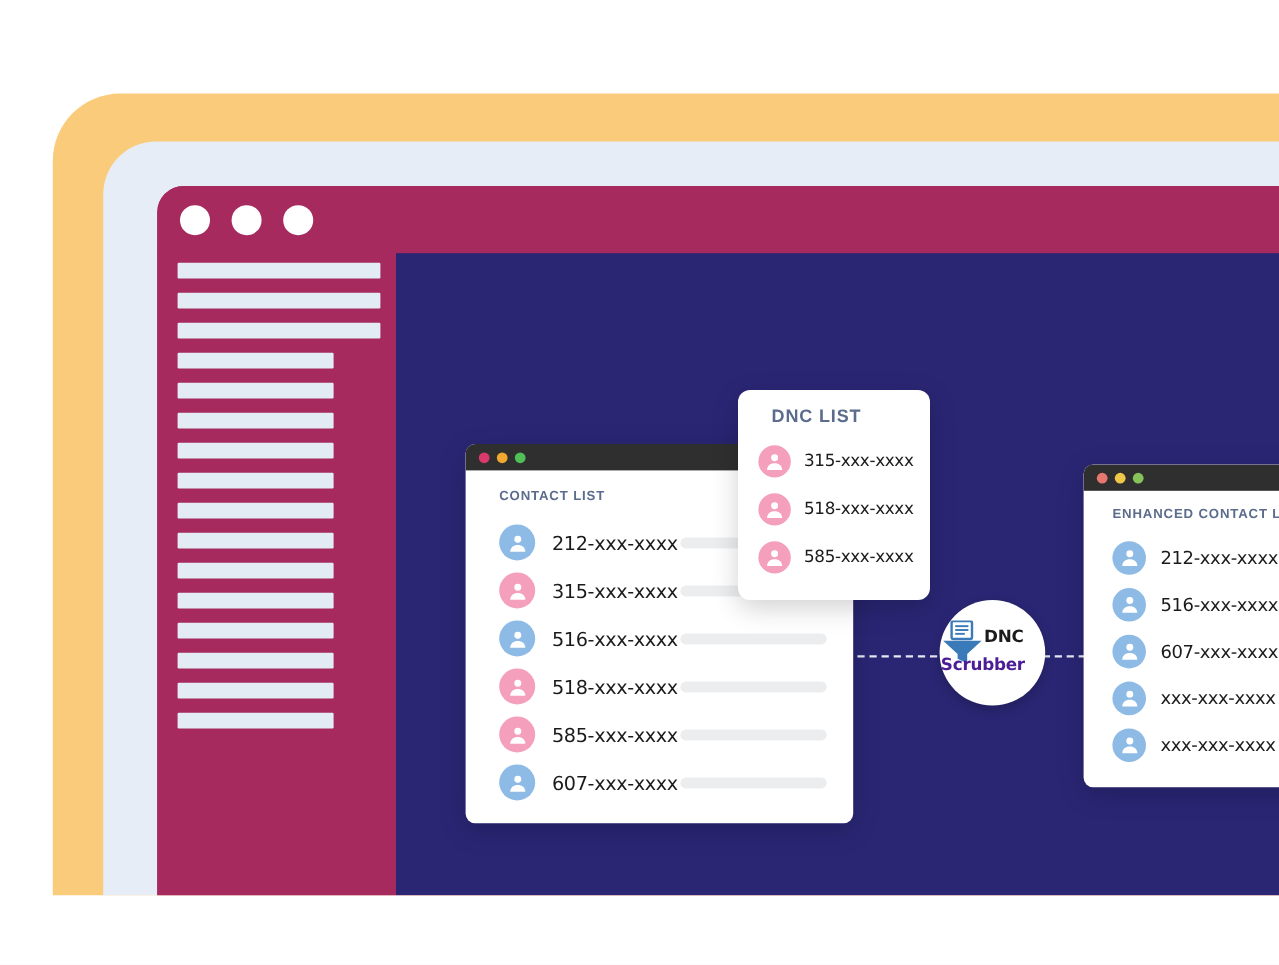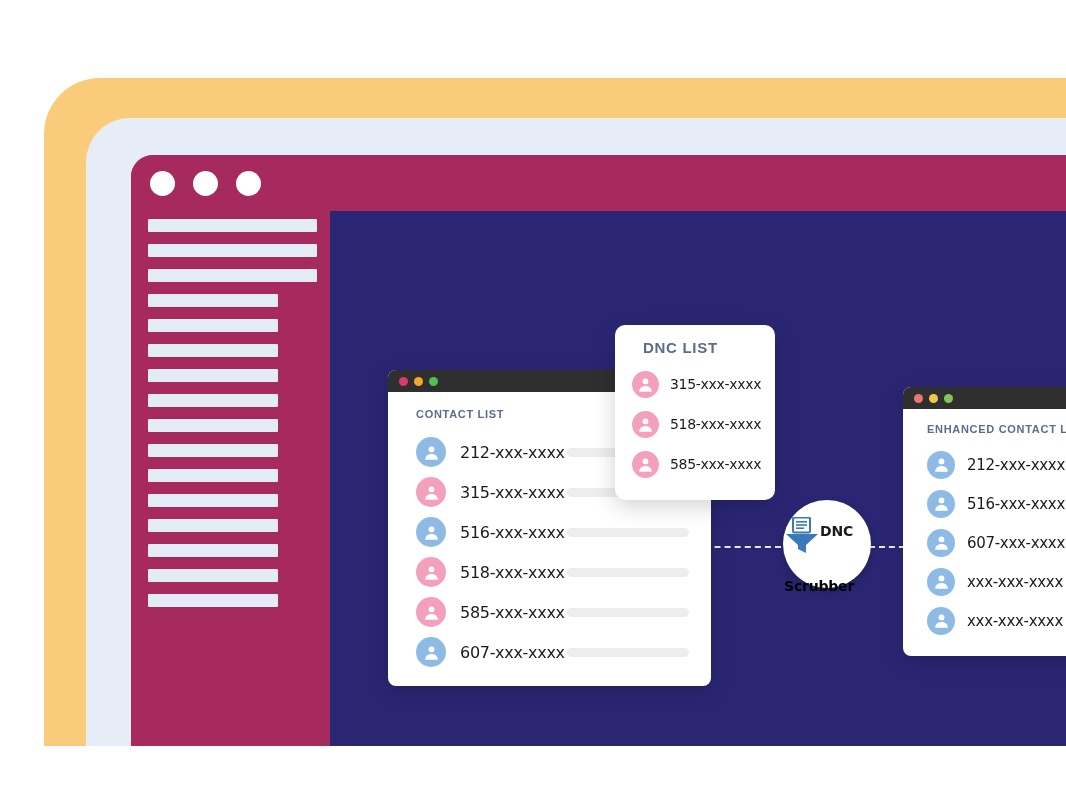--- a/index.html
+++ b/index.html
@@ -109,22 +109,22 @@
   }
   .scrubber-inner { position: relative; width: 78px; height: 58px; }
   .funnel-icon { position: absolute; left: 2px; top: 2px; width: 34px; height: 38px; }
   .scrubber-dnc {
     position: absolute; left: 37px; top: 8px;
     font-size: 14px; font-weight: bold; color: #1b1b1b;
     font-family: "DejaVu Sans", sans-serif; letter-spacing: -0.2px;
   }
   .scrubber-sub {
     position: absolute; left: 1px; top: 31px;
-    font-size: 14px; font-weight: bold; color: #000000;
-    font-family: "DejaVu Sans", sans-serif; letter-spacing: -0.2px; margin-top: 32px;
+    font-size: 14px; font-weight: bold; color: #4c1d95;
+    font-family: "DejaVu Sans", sans-serif; letter-spacing: -0.2px;
   }
 </style>
 </head>
 <body>
 
 <div id="stage">
 
   <div class="layer-yellow"></div>
   <div class="layer-ice"></div>
 

